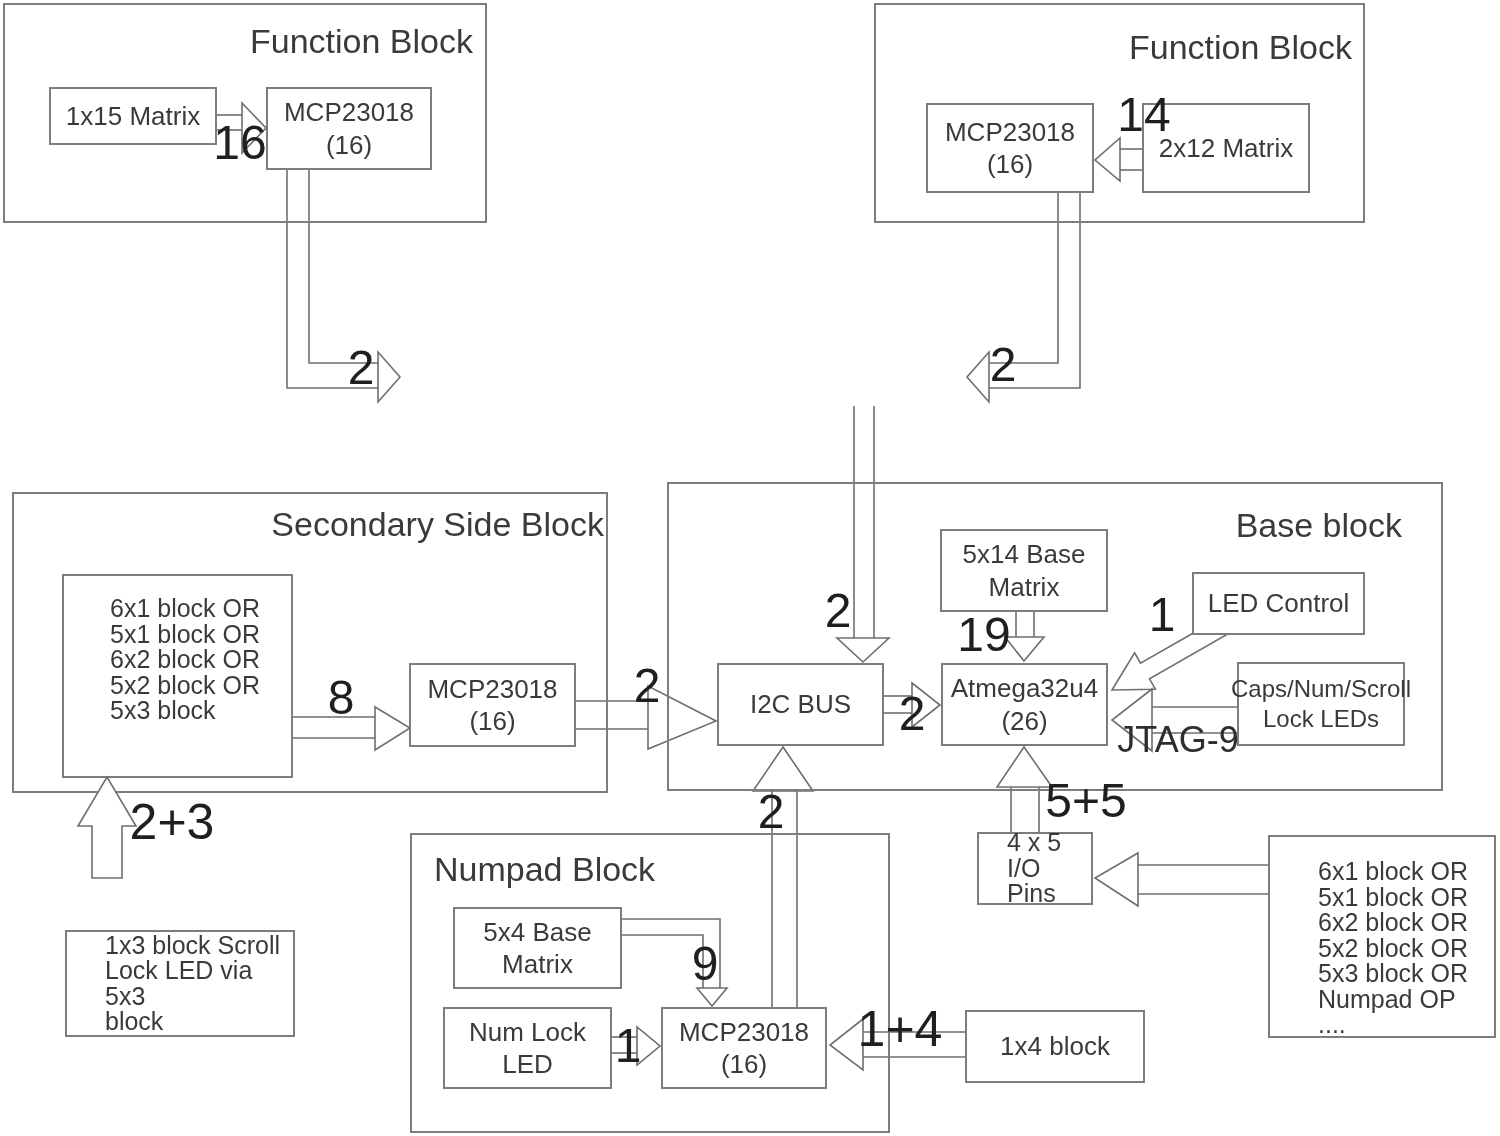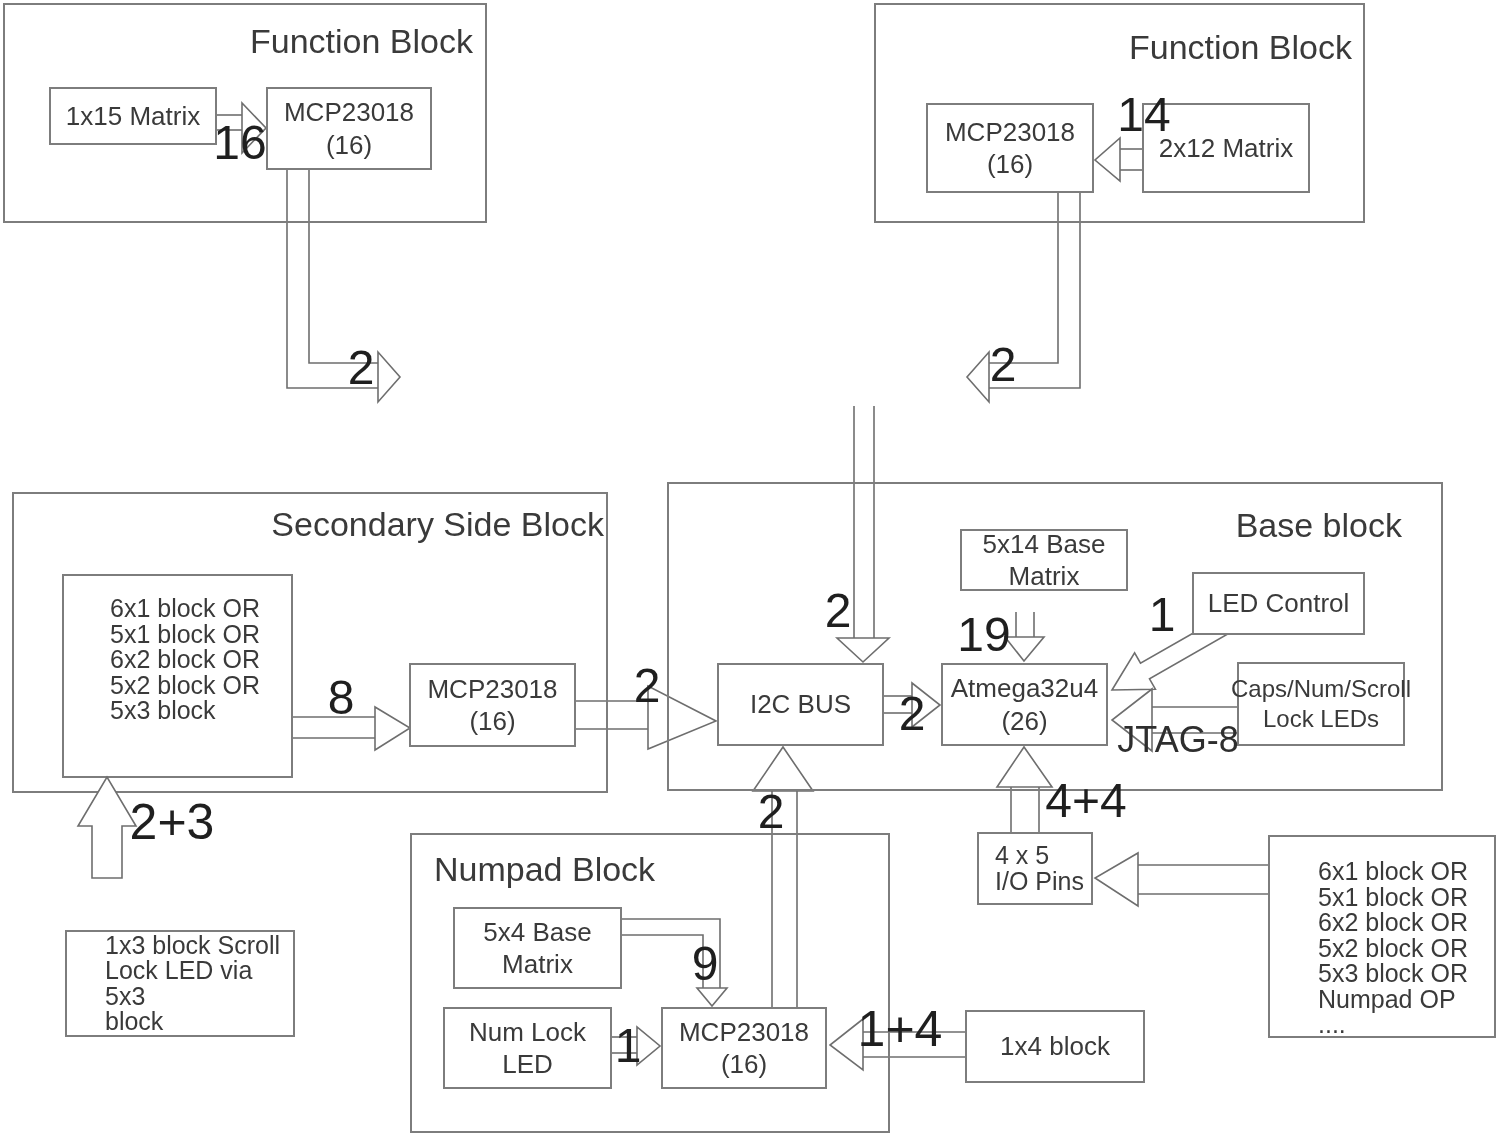--- a/index.html
+++ b/index.html
@@ -165,40 +165,40 @@
     <span>5x1 block OR</span>
     <span>6x2 block OR</span>
     <span>5x2 block OR</span>
     <span>5x3 block</span>
   </div>
   <div class="box" style="left:409px;top:663px;width:167px;height:84px;">
     <span>MCP23018</span>
     <span>(16)</span>
   </div>
 
-  <div class="box" style="left:960px;top:529px;width:168px;height:62px;">
+  <div class="box" style="left:940px;top:529px;width:168px;height:83px;">
     <span>5x14 Base</span>
     <span>Matrix</span>
   </div>
   <div class="box" style="left:1192px;top:572px;width:173px;height:63px;">
     <span>LED Control</span>
   </div>
   <div class="box" style="left:717px;top:663px;width:167px;height:83px;">
     <span>I2C BUS</span>
   </div>
   <div class="box" style="left:941px;top:663px;width:167px;height:83px;">
     <span>Atmega32u4</span>
     <span>(26)</span>
   </div>
   <div class="box" style="left:1237px;top:662px;width:168px;height:84px;font-size:24px;">
     <span>Caps/Num/Scroll</span>
     <span>Lock LEDs</span>
   </div>
 
-  <div class="box left small-lines" style="left:977px;top:832px;width:116px;height:73px;padding-left:16px;">
+  <div class="box left small-lines" style="left:977px;top:832px;width:116px;height:73px;padding-left:28px;">
     <span>4 x 5</span>
     <span>I/O Pins</span>
   </div>
 
   <div class="box" style="left:453px;top:907px;width:169px;height:82px;">
     <span>5x4 Base</span>
     <span>Matrix</span>
   </div>
   <div class="box" style="left:443px;top:1007px;width:169px;height:82px;">
     <span>Num Lock LED</span>
@@ -231,27 +231,27 @@
   <div class="num" style="left:240px;top:143px;">16</div>
   <div class="num" style="left:1144px;top:115px;">14</div>
   <div class="num" style="left:361px;top:368px;">2</div>
   <div class="num" style="left:1003px;top:365px;">2</div>
   <div class="num" style="left:838px;top:611px;">2</div>
   <div class="num" style="left:341px;top:698px;">8</div>
   <div class="num" style="left:647px;top:686px;">2</div>
   <div class="num" style="left:912px;top:714px;">2</div>
   <div class="num" style="left:984px;top:635px;">19</div>
   <div class="num" style="left:1162px;top:615px;">1</div>
-  <div class="num" style="left:1086px;top:801px;">4+4</div>
+  <div class="num" style="left:1086px;top:801px;">5+5</div>
   <div class="num" style="left:771px;top:812px;">2</div>
   <div class="num" style="left:705px;top:964px;">9</div>
   <div class="num" style="left:628px;top:1046px;">1</div>
   <div class="num" style="left:900px;top:1029px;font-size:50px;">1+4</div>
   <div class="num" style="left:172px;top:822px;font-size:50px;">2+3</div>
-  <div class="num" style="left:1178px;top:740px;font-size:36px;color:#2e2e2e;">JTAG-8</div>
+  <div class="num" style="left:1178px;top:740px;font-size:36px;color:#2e2e2e;">JTAG-9</div>
 
   <svg class="wires-top" width="1500" height="1136" viewBox="0 0 1500 1136">
     <g stroke="#6e6e6e" stroke-width="1.6">
 
       <polygon points="92,878 92,826 78,826 107,777 136,826 122,826 122,878" fill="#ffffff"></polygon>
     </g>
   </svg>
 
 </div>
 

